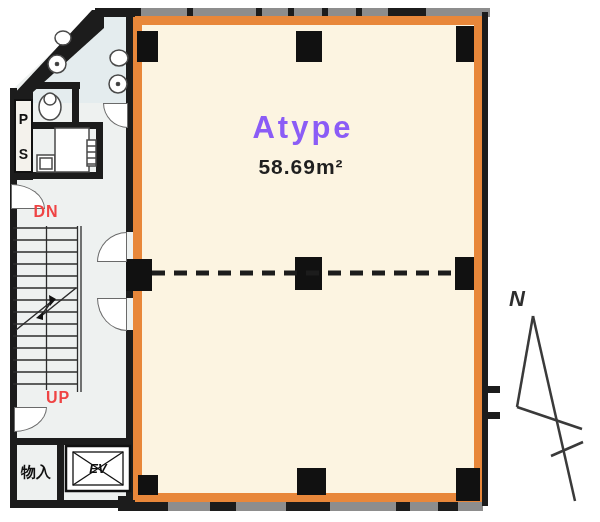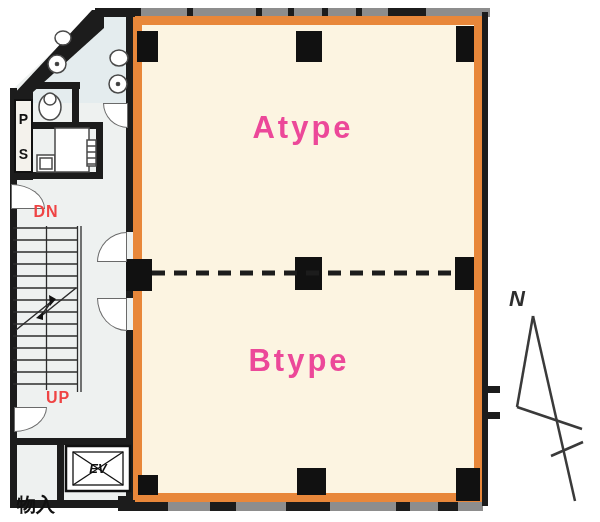--- a/index.html
+++ b/index.html
@@ -2,24 +2,24 @@
 <html><head>
 <meta charset="utf-8">
 <style>
   html,body{margin:0;padding:0;background:#ffffff;}
   .stage{
     position:relative;width:600px;height:522px;background:#ffffff;overflow:hidden;
     font-family:"Liberation Sans", sans-serif;color:#1b1b1b;
   }
   .stage svg{position:absolute;left:0;top:0;}
   .lbl{position:absolute;transform:translate(-50%,-50%);white-space:nowrap;line-height:1;}
-  .unit-name{font-size:31px;font-weight:600;letter-spacing:3px;color:#ec4899;}
+  .unit-name{font-size:31px;font-weight:600;letter-spacing:3px;color:#8b5cf6;}
   .unit-area{font-size:21px;font-weight:600;letter-spacing:1px;color:#1f1f1f;}
   .small-bold{font-size:16px;font-weight:700;color:#ef4444;letter-spacing:1px;}
-  .storage-lbl{font-size:19px;font-weight:700;color:#111;margin-top:33px;}
+  .storage-lbl{font-size:15px;font-weight:700;color:#111;}
   .ev-lbl{font-size:13px;font-weight:700;font-style:italic;color:#111;}
   .north-lbl{font-size:22px;font-weight:700;font-style:italic;color:#2e2e2e;}
   .door{position:absolute;background:#ffffff;border:1.5px solid #6a6a6a;box-sizing:border-box;}
   .door.tl{border-top-left-radius:100% 100%;}
   .door.tr{border-top-right-radius:100% 100%;}
   .door.bl{border-bottom-left-radius:100% 100%;}
   .door.br{border-bottom-right-radius:100% 100%;}
   .ps-box{
     position:absolute;left:14px;top:99px;width:15px;height:70px;background:#f4f2ec;
     border:2px solid #111;display:flex;flex-direction:column;justify-content:space-around;
@@ -158,20 +158,20 @@
   <div class="door tl" style="left:97px;top:232px;width:30px;height:30px;"></div>
   <div class="door bl" style="left:97px;top:298px;width:30px;height:33px;"></div>
   <div class="door br" style="left:14px;top:407px;width:33px;height:25px;"></div>
 
   <div class="ps-box">
     <span>P</span>
     <span>S</span>
   </div>
 
   <div class="lbl unit-name" style="left:303px;top:127px;">Atype</div>
-  <div class="lbl unit-name" style="left:299px;top:360px;">Btype</div>
+  <div class="lbl unit-area" style="left:301px;top:166px;">58.69m²</div>
   <div class="lbl small-bold" style="left:46px;top:212px;">DN</div>
   <div class="lbl small-bold" style="left:58px;top:398px;">UP</div>
   <div class="lbl storage-lbl" style="left:36px;top:471px;">物入</div>
   <div class="lbl ev-lbl" style="left:98px;top:468px;">EV</div>
   <div class="lbl north-lbl" style="left:517px;top:299px;">N</div>
 
 </div>
 
 </body></html>

